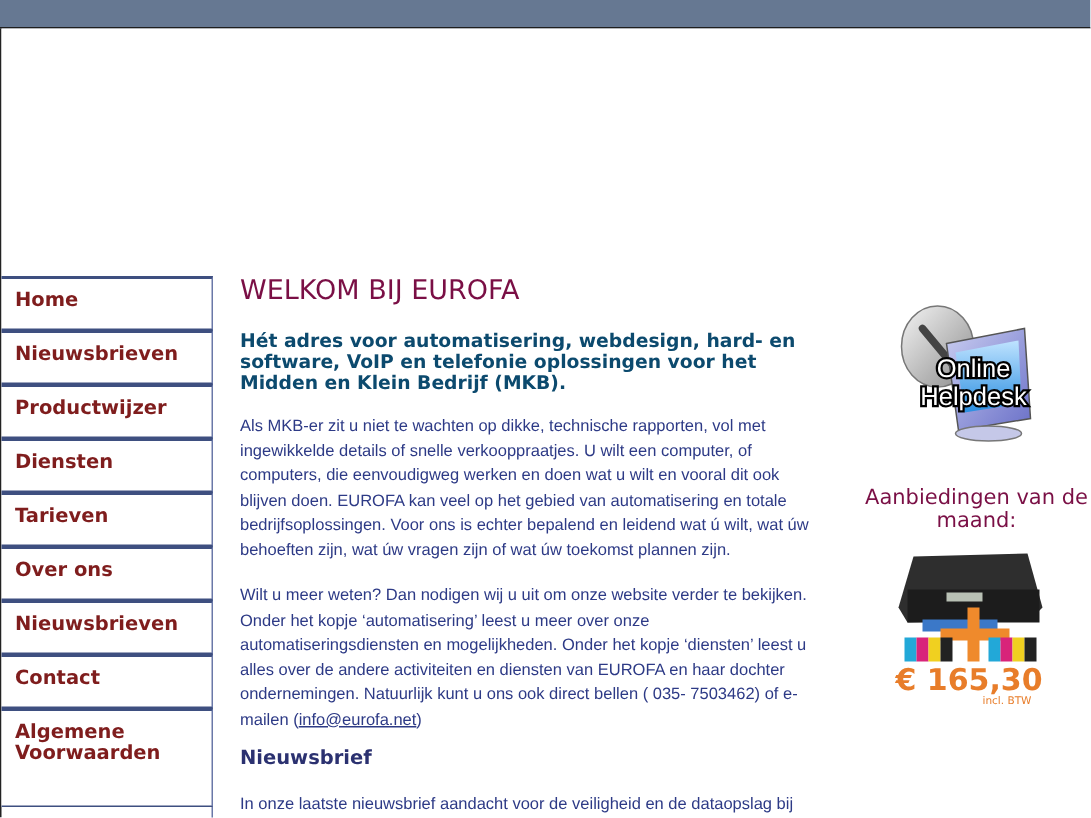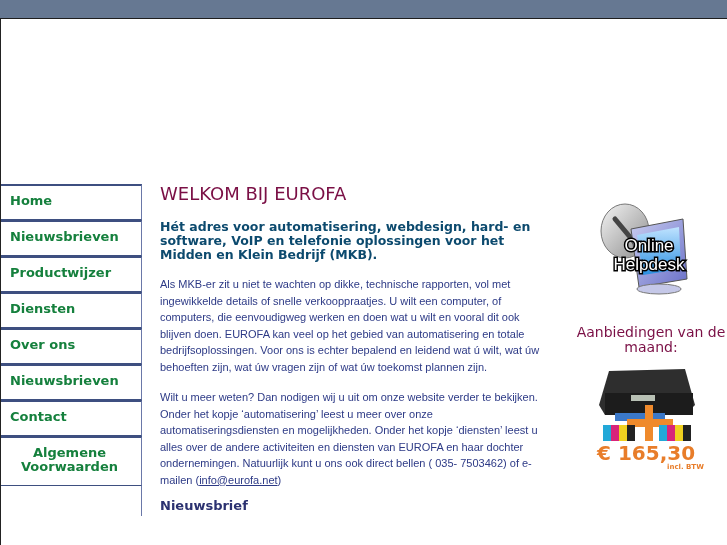--- a/index.html
+++ b/index.html
@@ -18,25 +18,25 @@
   .header-space { position: absolute; left: 1px; top: 19px; width: 726px; height: 165px; background: #fff; }
 
   
   .sidebar {
     position: absolute; left: 1px; top: 184px; width: 141px;
   }
   .nav-item {
     display: block; box-sizing: border-box; width: 141px; height: 36px;
     border-top: 2px solid #3e4f80; border-right: 1px solid #6a78a8;
     border-bottom: 1px solid #3e4f80;
-    color: #15803d; font-weight: bold; font-size: 13px;
+    color: #7f1d1d; font-weight: bold; font-size: 13px;
     padding: 8px 12px 0 9px; text-decoration: none; background: #fff;
     margin-bottom: 0px; line-height: 14px;
   }
-  .nav-item.tall { height: 50px; padding-top: 8px; font-size: 13px; text-align: center; }
+  .nav-item.tall { height: 66px; padding-top: 8px; font-size: 13px; }
   .sidebar-tail {
     box-sizing: border-box; width: 141px; height: 30px; border-right: 1px solid #6a78a8;
   }
 
   
   .main { position: absolute; left: 160px; top: 184px; width: 390px; }
   .page-title {
     color: #7a0f45; font-weight: normal; font-size: 18px; margin: 0; line-height: 20px;
   }
   .intro {
@@ -62,48 +62,50 @@
   }
   .offers-note {
     color: #7a0f45; font-size: 9px; line-height: 13px; margin: 13px 0 0 0;
   }
   .offer-img { display: block; position: relative; width: 112px; height: 110px; margin: 10px 0 0 20px; }
   .price {
     position: absolute; left: 2px; top: 76px; color: #e87d2a; font-weight: bold;
     font-size: 20px; letter-spacing: 0px;
   }
   .incl {
-    position: absolute; left: 72px; top: 98px; color: #e87d2a; font-weight: bold; font-size: 7px;
+    position: absolute; left: 60px; top: 98px; color: #e87d2a; font-weight: normal; font-size: 7px;
   }
 </style>
 </head>
 <body>
 
 <div class="topbar"></div>
 <div class="page-frame"></div>
 <div class="header-space"></div>
 
 <nav class="sidebar">
   <a class="nav-item">Home</a>
   <a class="nav-item">Nieuwsbrieven</a>
   <a class="nav-item">Productwijzer</a>
   <a class="nav-item">Diensten</a>
+  <a class="nav-item">Tarieven</a>
   <a class="nav-item">Over ons</a>
   <a class="nav-item">Nieuwsbrieven</a>
   <a class="nav-item">Contact</a>
   <a class="nav-item tall">Algemene Voorwaarden</a>
   <div class="sidebar-tail"></div>
 </nav>
 
 <main class="main">
   <h1 class="page-title">WELKOM BIJ EUROFA</h1>
   <p class="intro">Hét adres voor automatisering, webdesign, hard- en software, VoIP en telefonie oplossingen voor het Midden en Klein Bedrijf (MKB).</p>
   <p class="para">Als MKB-er zit u niet te wachten op dikke, technische rapporten, vol met ingewikkelde details of snelle verkooppraatjes. U wilt een computer, of computers, die eenvoudigweg werken en doen wat u wilt  en vooral dit ook blijven doen. EUROFA kan veel op het gebied van automatisering en totale bedrijfsoplossingen. Voor ons is echter bepalend en leidend wat ú wilt, wat úw behoeften zijn, wat úw vragen zijn of wat úw toekomst plannen zijn.</p>
   <p class="para"><span>Wilt u meer weten? Dan nodigen wij u uit om onze website verder te bekijken. Onder het kopje ‘automatisering’ leest u meer  over onze automatiseringsdiensten en mogelijkheden. Onder het kopje ‘diensten’ leest u alles over de andere activiteiten en diensten van EUROFA en haar dochter ondernemingen. Natuurlijk kunt u ons ook direct bellen ( 035- 7503462) of e-mailen (</span><a>info@eurofa.net</a><span>)</span></p>
   <h2 class="sub-heading">Nieuwsbrief</h2>
+  <p class="para">In onze laatste nieuwsbrief aandacht voor de veiligheid en de dataopslag bij</p>
 </main>
 
 <aside class="right">
   <a class="helpdesk">
     <svg width="96" height="100" viewBox="0 0 96 100">
       <defs>
         <linearGradient id="dish" x1="0" y1="0" x2="1" y2="1">
           <stop offset="0" stop-color="#f4f4f4"></stop>
             <stop offset="1" stop-color="#8c8c8c"></stop>
         </linearGradient>

